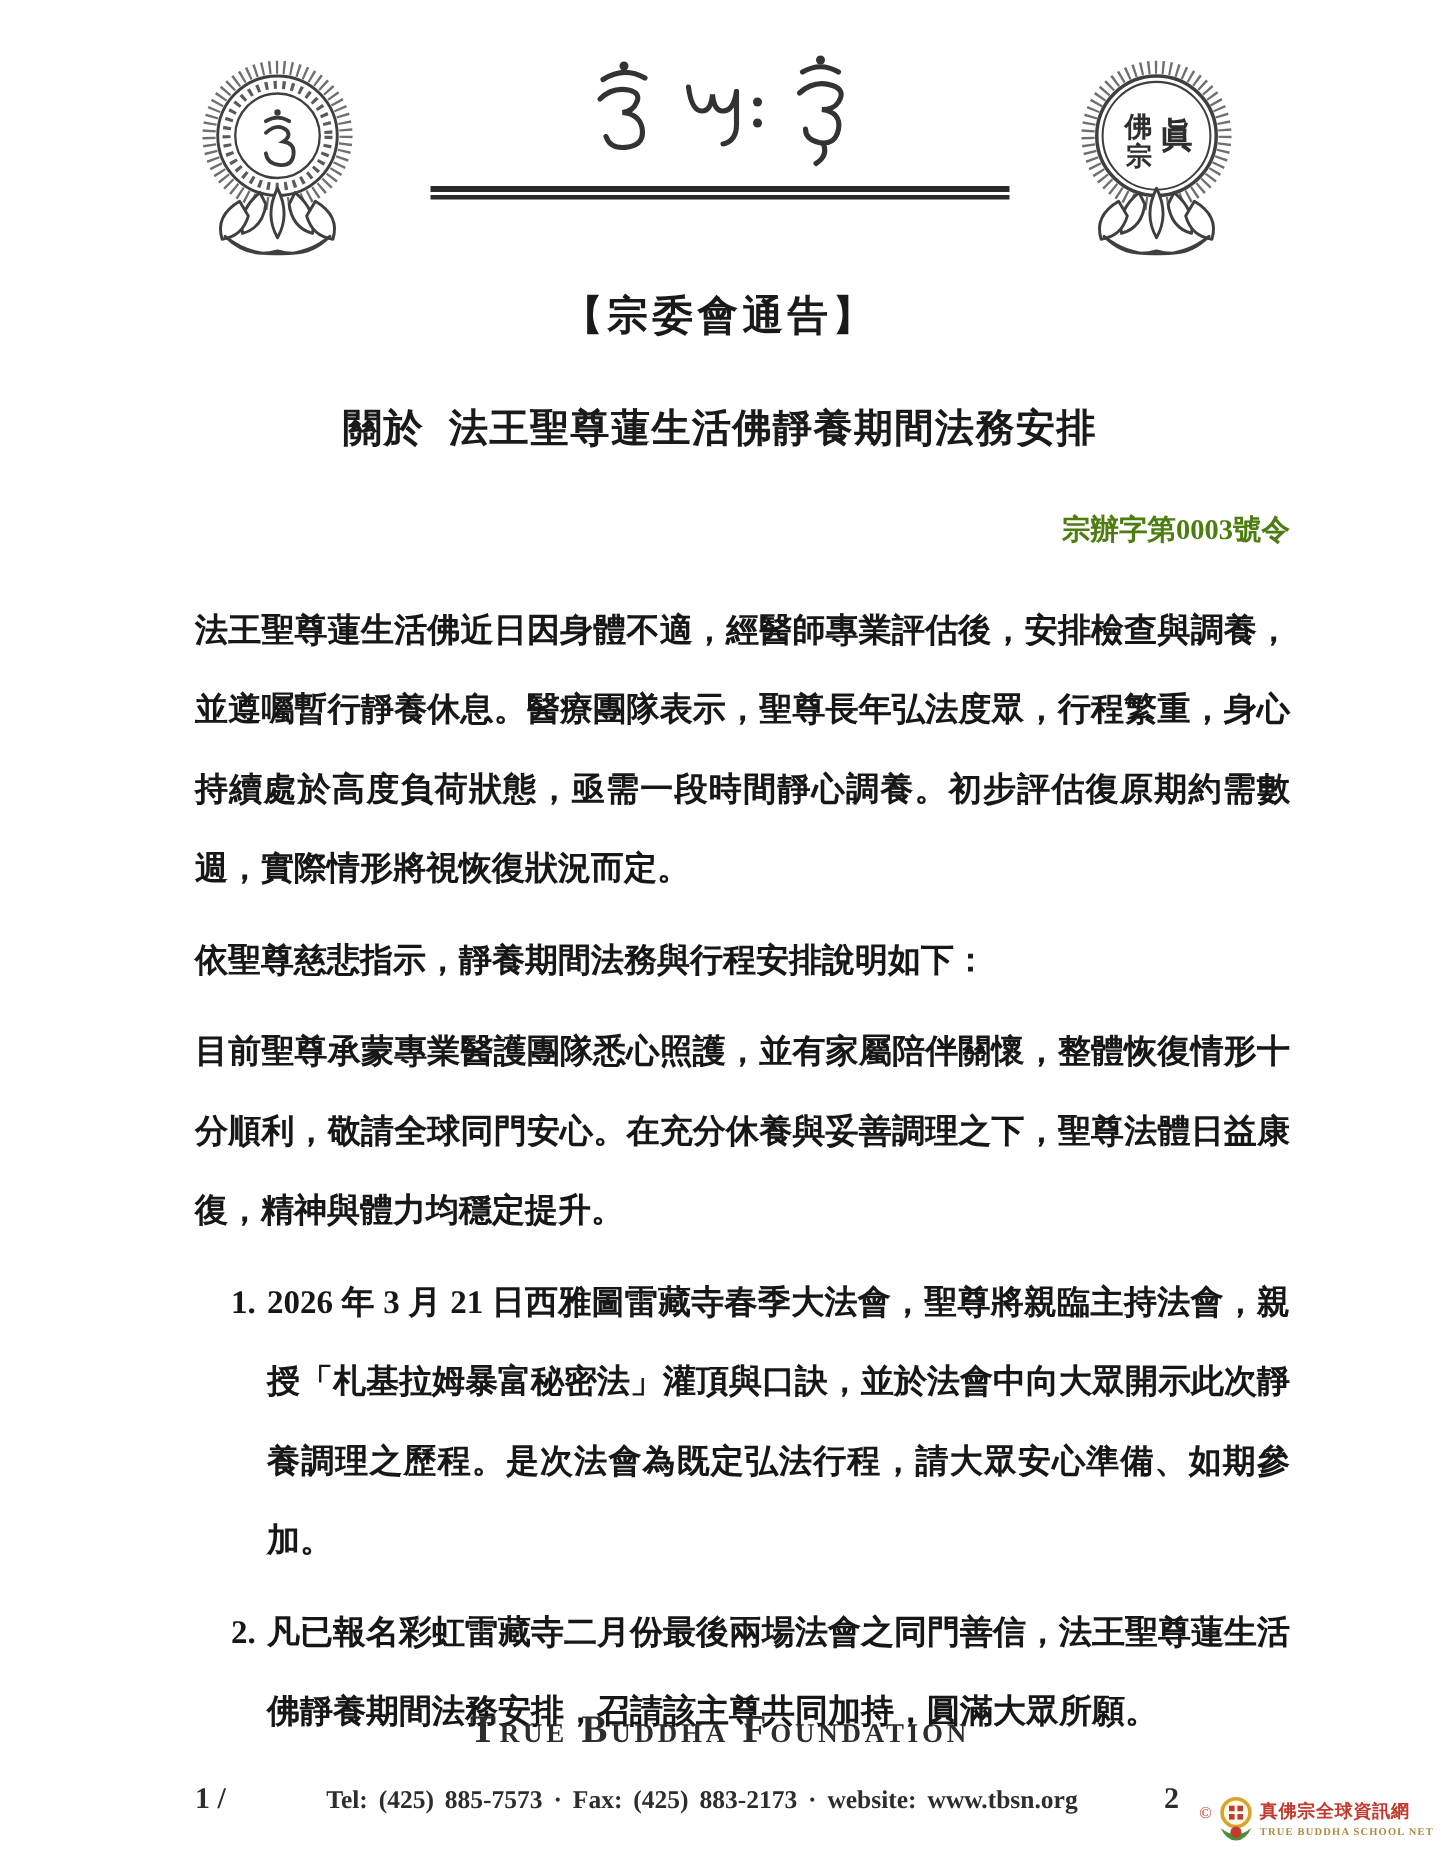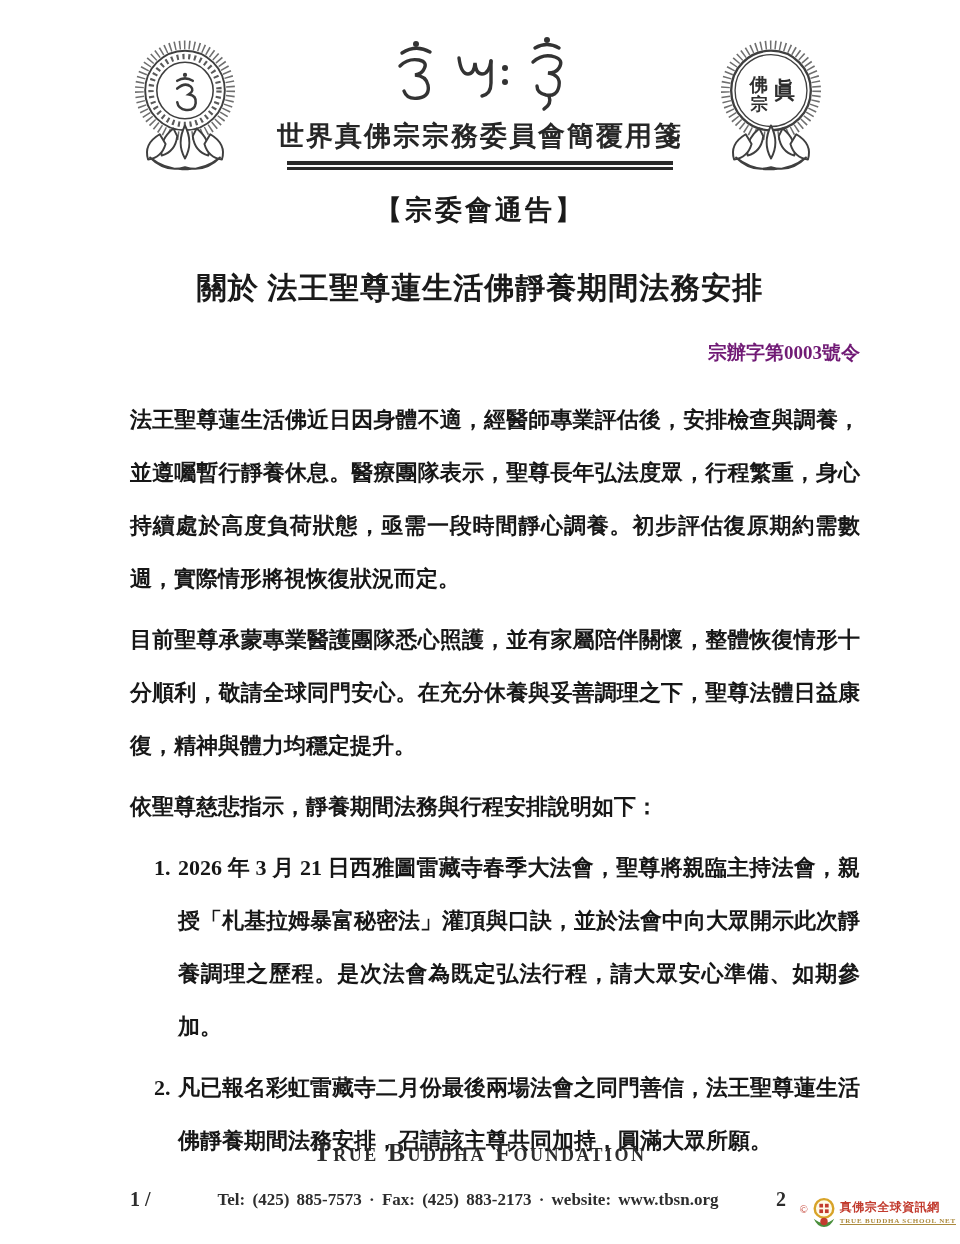--- a/index.html
+++ b/index.html
@@ -27,25 +27,25 @@
     width:386px; margin:7px auto 0; height:9px;
     border-top:4px solid #2b2b2b; border-bottom:3px solid #2b2b2b;
   }
   
   .notice-title {
     position:absolute; left:0; right:0; top:192px; text-align:center;
     font-size:27px; font-weight:700; letter-spacing:3px; color:#1a1a1a;
   }
   .notice-subject {
     position:absolute; left:0; right:0; top:268px; text-align:center;
-    font-size:30px; font-weight:700; letter-spacing:1px; color:#1a1a1a;
+    font-size:26px; font-weight:700; letter-spacing:1px; color:#1a1a1a;font-family:Liberation Mono, monospace;
   }
   .ref-number {
     position:absolute; right:100px; top:340px;
-    font-size:19px; font-weight:700; color:#701a75;
+    font-size:19px; font-weight:700; color:#4d7c0f;
   }
   
   .body-text { position:absolute; left:130px; width:730px; top:393px; }
   .para {
     font-size:22px; font-weight:600; line-height:53px;
     text-align:justify; color:#171717; margin-bottom:8px;
   }
   .list-item {
     position:relative; padding-left:48px; margin-bottom:8px;
     font-size:22px; font-weight:600; line-height:53px;
@@ -75,21 +75,21 @@
   .watermark {
     position:absolute; right:4px; top:1196px;
     display:flex; align-items:flex-start; gap:3px;
   }
   .wm-copyright { color:#c23b2e; font-size:11px; margin-top:7px; }
   .wm-text { display:flex; flex-direction:column; margin-top:2px; }
   .wm-cn {
     color:#c23b2e; font-size:12px; font-weight:700; letter-spacing:0.5px; line-height:18px;
   }
   .wm-en {
-    color:#ab8a3e; font-size:7px; font-weight:700; letter-spacing:0.8px; margin-top:1px;text-decoration:underline;
+    color:#ab8a3e; font-size:7px; font-weight:700; letter-spacing:0.8px; margin-top:1px;
   }
   svg text { font-family:"Liberation Serif","DejaVu Serif",serif; }
 </style>
 </head>
 <body>
 
 <div class="page">
 
   <div class="seal seal-left">
     <svg width="118" height="136" viewBox="0 0 120 140">
@@ -146,32 +146,31 @@
         <path d="M116 29 l0 22 q0 11 -9 13"></path>
         <circle cx="130" cy="36" r="3" fill="#333" stroke="none"></circle>
         <circle cx="130" cy="50" r="3" fill="#333" stroke="none"></circle>
 
         <circle cx="172" cy="8" r="3" fill="#333" stroke="none"></circle>
         <path d="M160 16 q12 -7 24 0"></path>
         <path d="M158 30 q10 -9 22 -5 q9 3 4 11 q-3 5 -11 5 q13 2 11 13 q-2 11 -13 9 q-9 -2 -9 -9"></path>
         <path d="M174 64 q3 8 -5 13"></path>
       </g>
     </svg>
-    <div class="letterhead-title">世界真佛宗宗務委員會簡覆用箋</div>
     <div class="letterhead-rule"></div>
   </div>
 
   <div class="notice-title">【宗委會通告】</div>
   <div class="notice-subject">關於 法王聖尊蓮生活佛靜養期間法務安排</div>
   <div class="ref-number">宗辦字第0003號令</div>
 
   <div class="body-text">
     <p class="para">法王聖尊蓮生活佛近日因身體不適，經醫師專業評估後，安排檢查與調養，並遵囑暫行靜養休息。醫療團隊表示，聖尊長年弘法度眾，行程繁重，身心持續處於高度負荷狀態，亟需一段時間靜心調養。初步評估復原期約需數週，實際情形將視恢復狀況而定。</p>
+    <p class="para">依聖尊慈悲指示，靜養期間法務與行程安排說明如下：</p>
     <p class="para">目前聖尊承蒙專業醫護團隊悉心照護，並有家屬陪伴關懷，整體恢復情形十分順利，敬請全球同門安心。在充分休養與妥善調理之下，聖尊法體日益康復，精神與體力均穩定提升。</p>
-    <p class="para">依聖尊慈悲指示，靜養期間法務與行程安排說明如下：</p>
 
     <div class="list-item">
       <span class="list-num">1.</span>
       <span>2026 年 3 月 21 日西雅圖雷藏寺春季大法會，聖尊將親臨主持法會，親授「札基拉姆暴富秘密法」灌頂與口訣，並於法會中向大眾開示此次靜養調理之歷程。是次法會為既定弘法行程，請大眾安心準備、如期參加。</span>
     </div>
     <div class="list-item">
       <span class="list-num">2.</span>
       <span>凡已報名彩虹雷藏寺二月份最後兩場法會之同門善信，法王聖尊蓮生活佛靜養期間法務安排，召請該主尊共同加持，圓滿大眾所願。</span>
     </div>
   </div>

